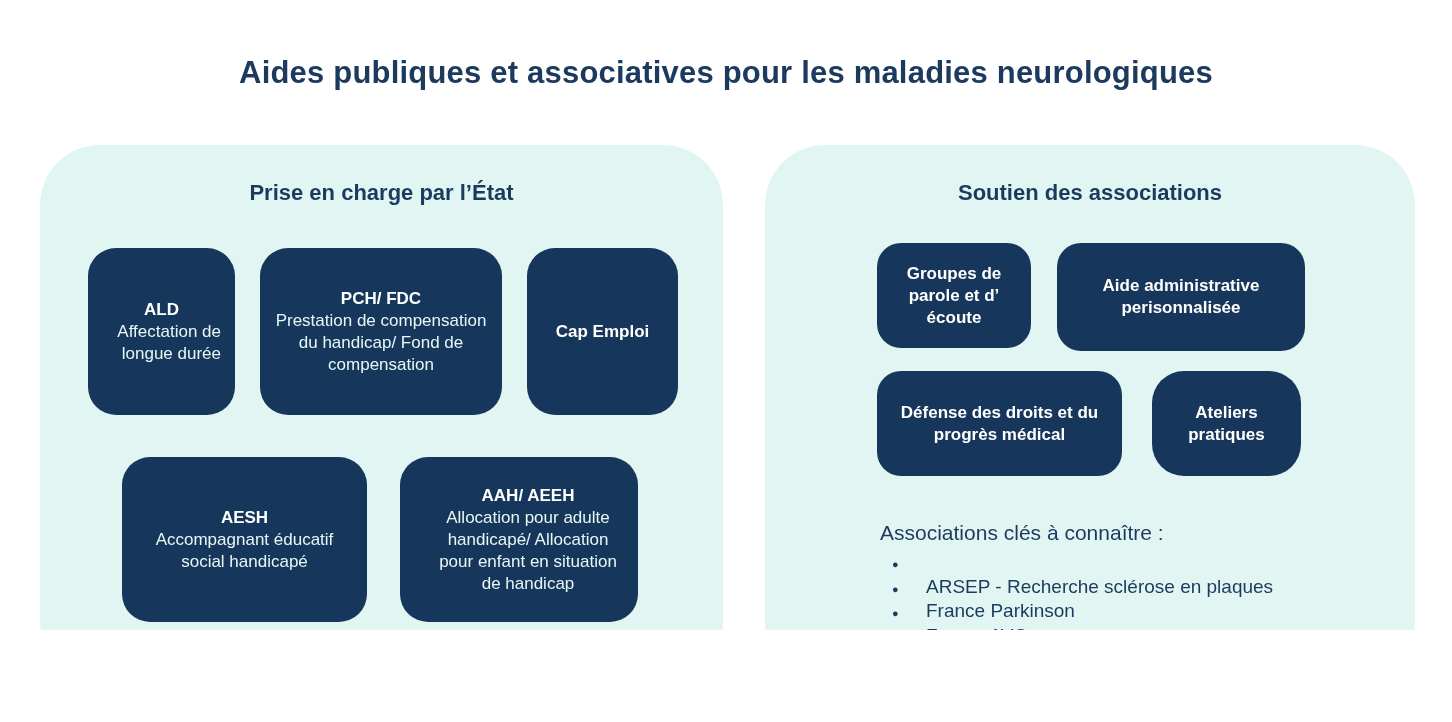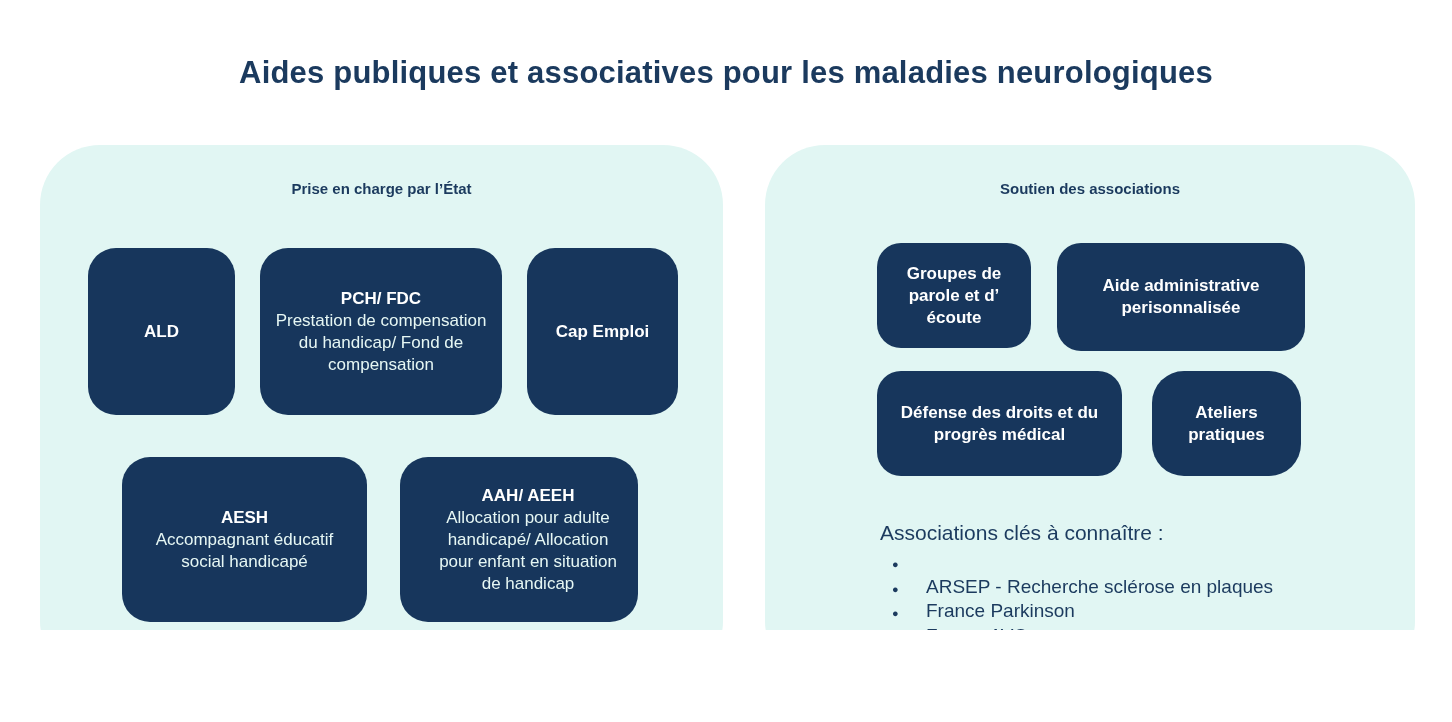--- a/index.html
+++ b/index.html
@@ -30,21 +30,21 @@
     border-radius: 60px;
   }
   .panel-left  { left: 40px;  width: 683px; }
   .panel-right { left: 765px; width: 650px; }
   .panel-heading {
     position: absolute;
     top: 35px;
     left: 0;
     width: 100%;
     text-align: center;
-    font-size: 15px;
+    font-size: 22px;
     font-weight: bold;
     color: #1b3a5e;
   }
   .aid-box {
     position: absolute;
     background: #17365c;
     border-radius: 28px;
     display: flex;
     flex-direction: column;
     align-items: center;
@@ -113,20 +113,21 @@
 
 <div class="page">
 
   <div class="main-title">Aides publiques et associatives pour les maladies neurologiques</div>
 
   <div class="panel panel-left">
     <div class="panel-heading">Prise en charge par l’État</div>
 
     <div class="aid-box box-ald">
       <div class="box-title">ALD</div>
+      <div class="box-body">Affectation de longue durée</div>
     </div>
 
     <div class="aid-box box-pch">
       <div class="box-title">PCH/ FDC</div>
       <div class="box-body">Prestation de compensation du handicap/ Fond de compensation</div>
     </div>
 
     <div class="aid-box box-aesh">
       <div class="box-title">AESH</div>
       <div class="box-body">Accompagnant éducatif social handicapé</div>

